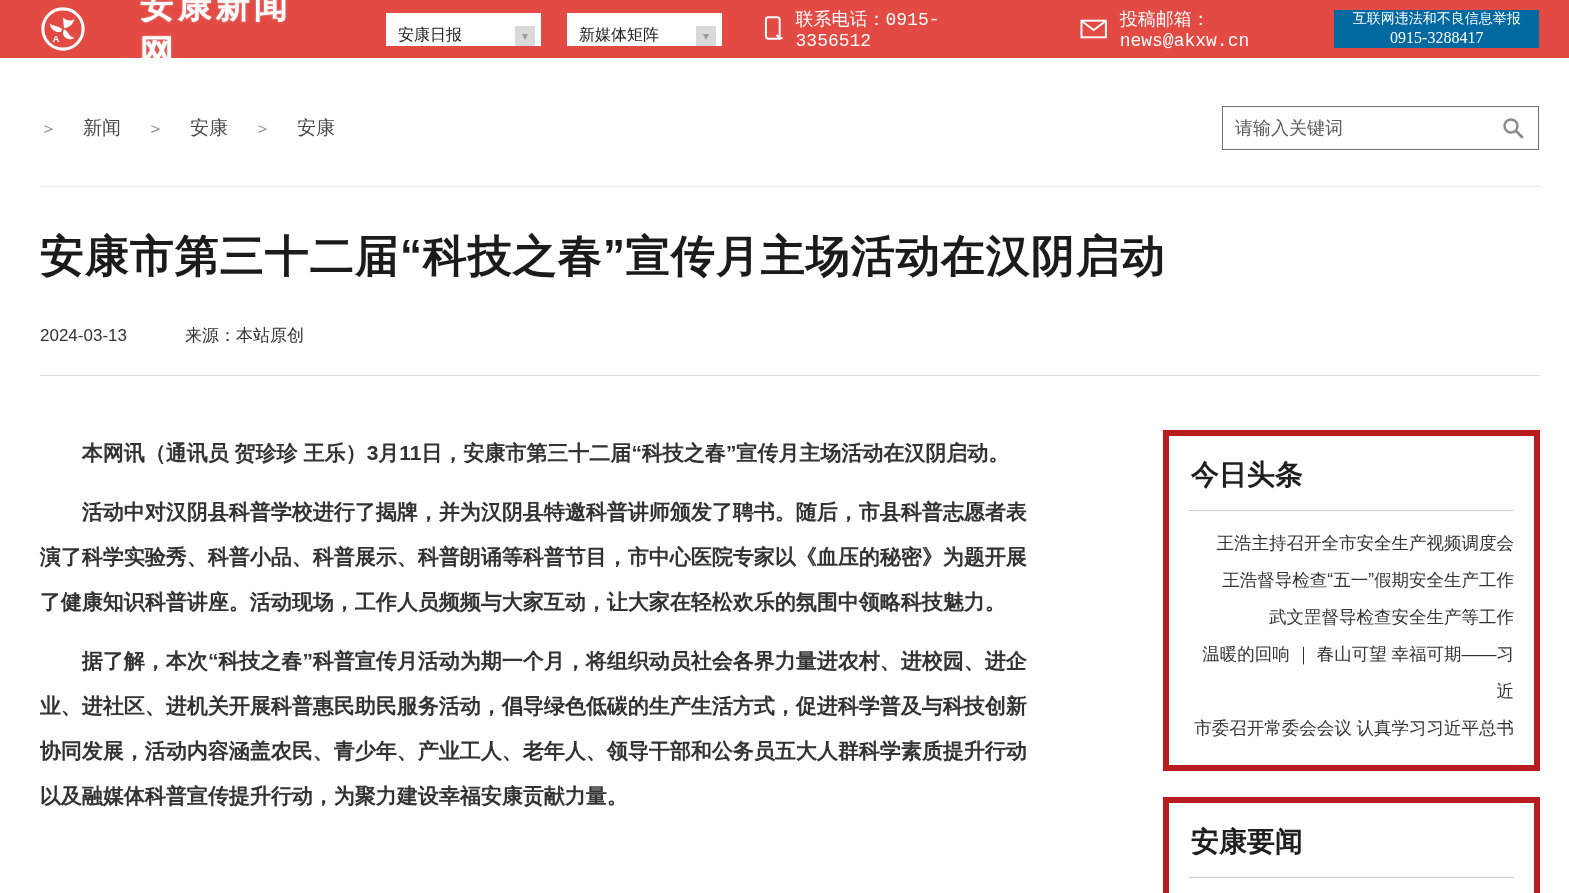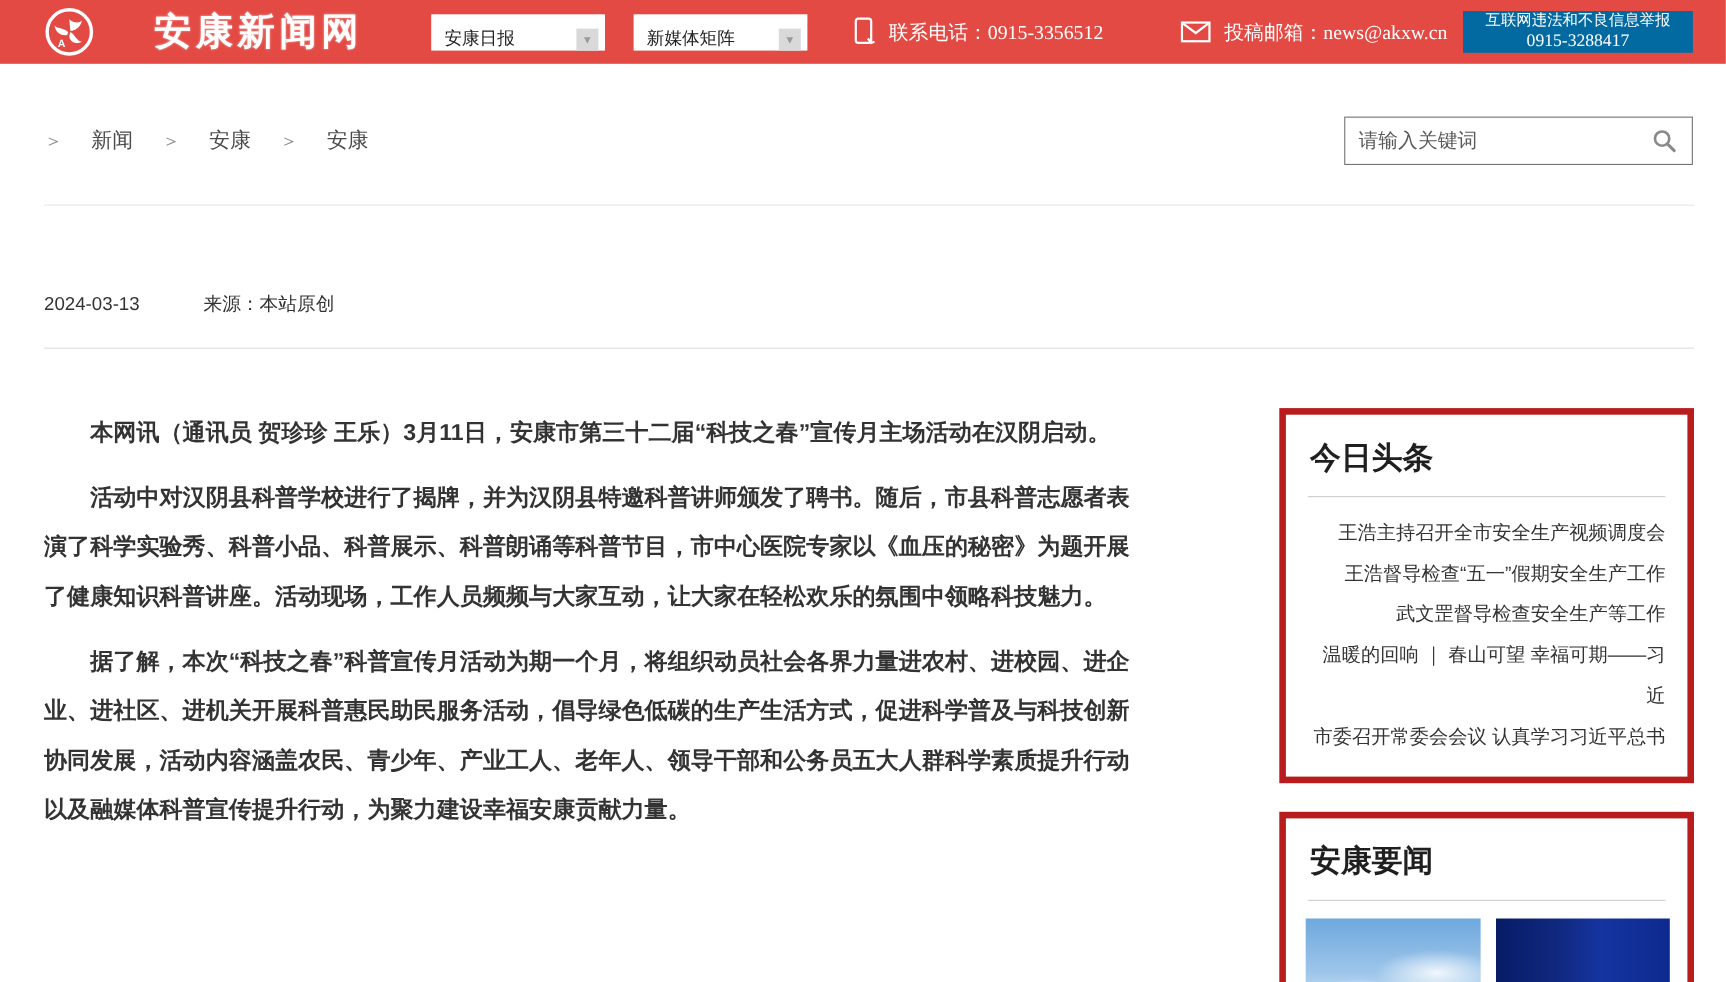--- a/index.html
+++ b/index.html
@@ -12,21 +12,21 @@
   .logo-badge { width:46px; height:46px; flex:0 0 auto; }
   .logo-text { color:#fff; font-family:"Liberation Serif", serif; font-weight:bold;
                font-size:34px; letter-spacing:4px; text-shadow:0 0 2px rgba(255,255,255,.7);margin-left:44px; }
   .select-box { width:158px; height:33px; background:#fff; margin-left:62px; display:flex;
                 align-items:flex-end; justify-content:space-between; padding:0 6px 0 12px;
                 font-size:16px; color:#222; cursor:pointer; }
   .select-box + .select-box { margin-left:26px; }
   .select-caret { width:20px; height:20px; background:#d9d9d9; color:#9a9a9a; font-size:12px;
                   display:flex; align-items:center; justify-content:center; }
   .contact { display:flex; align-items:center; gap:12px; color:#fff; margin-left:42px;
-             font-family:Liberation Serif, serif; font-size:18px; }
+             font-family:Liberation Mono, monospace; font-size:18px; }
   .contact svg { display:block; }
   .report-btn { margin-left:auto; width:209px; height:38px; background:#0369a1; color:#fff;
                 display:flex; flex-direction:column; align-items:center; justify-content:center;
                 line-height:1.25; cursor:pointer; }
   .report-line1 { font-size:14px; }
   .report-line2 { font-size:16px; font-family:"Liberation Serif", serif; }
 
   
   .toolbar { display:flex; align-items:center; padding:38px 30px 0 40px; height:102px; }
   .breadcrumb { display:flex; align-items:center; gap:26px; font-family:"Liberation Serif", serif;
@@ -137,20 +137,21 @@
         <circle cx="10" cy="10" r="6.5" fill="none" stroke="#8a8a8a" stroke-width="2.4"></circle>
         <line x1="15" y1="15" x2="21" y2="21" stroke="#8a8a8a" stroke-width="2.8" stroke-linecap="round"></line>
       </svg>
     </span>
   </div>
 </div>
 
 <hr class="full-divider">
 
 <div class="article-head">
+  <h1 class="article-title">安康市第三十二届“科技之春”宣传月主场活动在汉阴启动</h1>
   <div class="article-meta">
     <span>2024-03-13</span>
     <span>来源：本站原创</span>
   </div>
   <hr class="meta-divider">
 </div>
 
 <div class="content-row">
   <div class="article-body">
     <p>本网讯（通讯员 贺珍珍 王乐）3月11日，安康市第三十二届“科技之春”宣传月主场活动在汉阴启动。</p>

